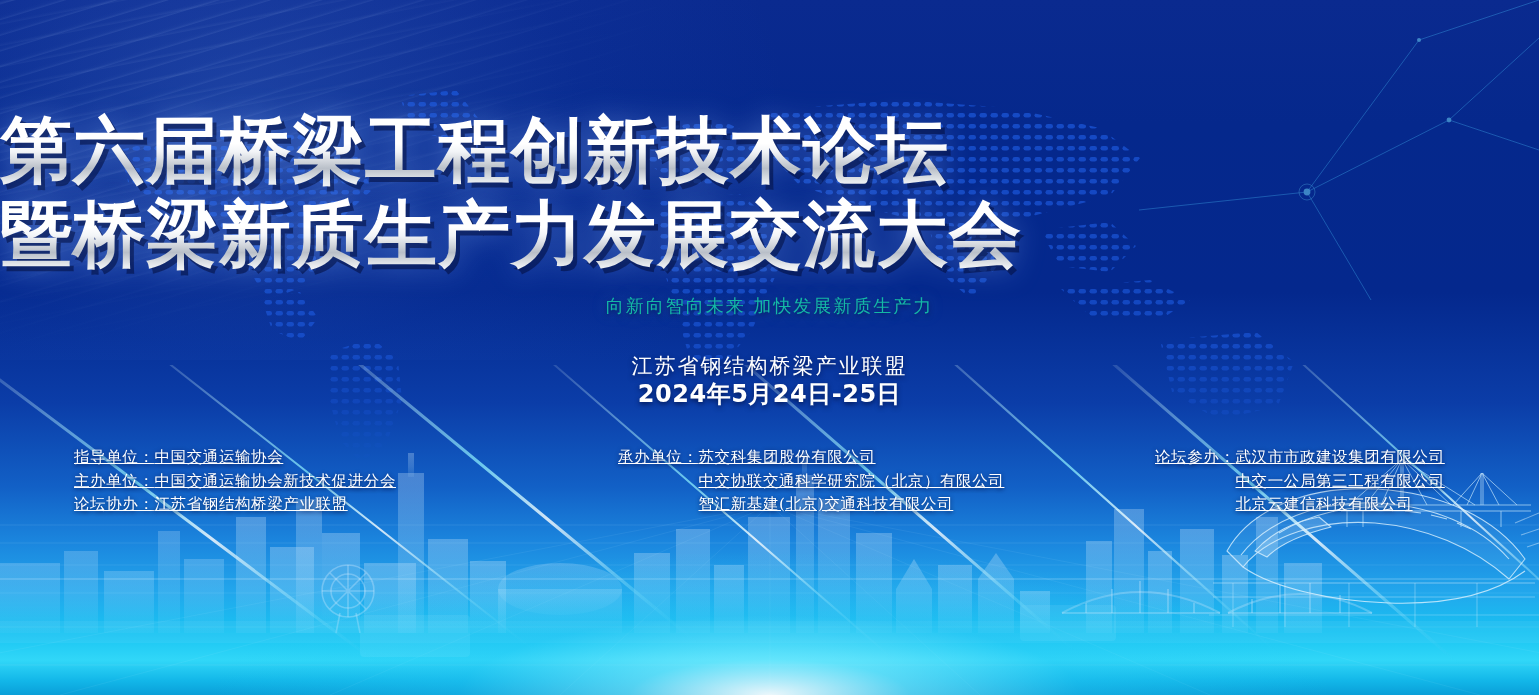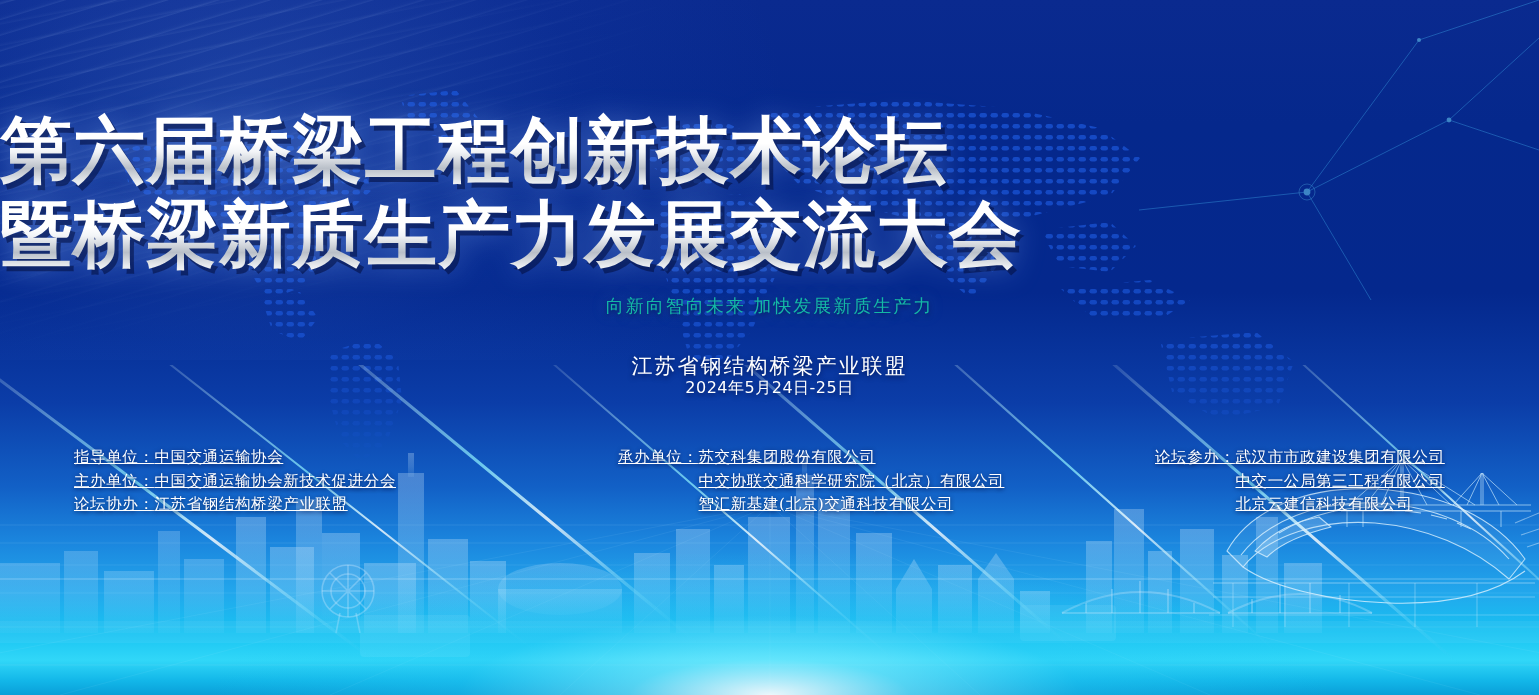--- a/index.html
+++ b/index.html
@@ -136,24 +136,25 @@
     font-family:"DejaVu Serif", serif;
     font-size:21px;
     letter-spacing:2px;
     color:#ffffff;
     text-shadow:0 2px 5px rgba(2,14,60,.75);
   }
   .date{
     position:absolute; left:0; right:0; top:378px;
     text-align:center;
     font-family:"DejaVu Sans", sans-serif;
-    font-size:16px;
+    font-size:24px;
     letter-spacing:.5px;
     color:#ffffff;
     text-shadow:0 2px 5px rgba(2,14,60,.75);
+    font-weight:bold;
   }
 
   
   .cols{ position:absolute; left:0; right:0; top:446px; height:120px; }
   .col{ position:absolute; font-family:"DejaVu Serif", serif; color:#ffffff;text-decoration:underline; }
   .col-left { left:74px; }
   .col-mid  { left:618px; }
   .col-right{ left:1155px; }
 
   .srow{

